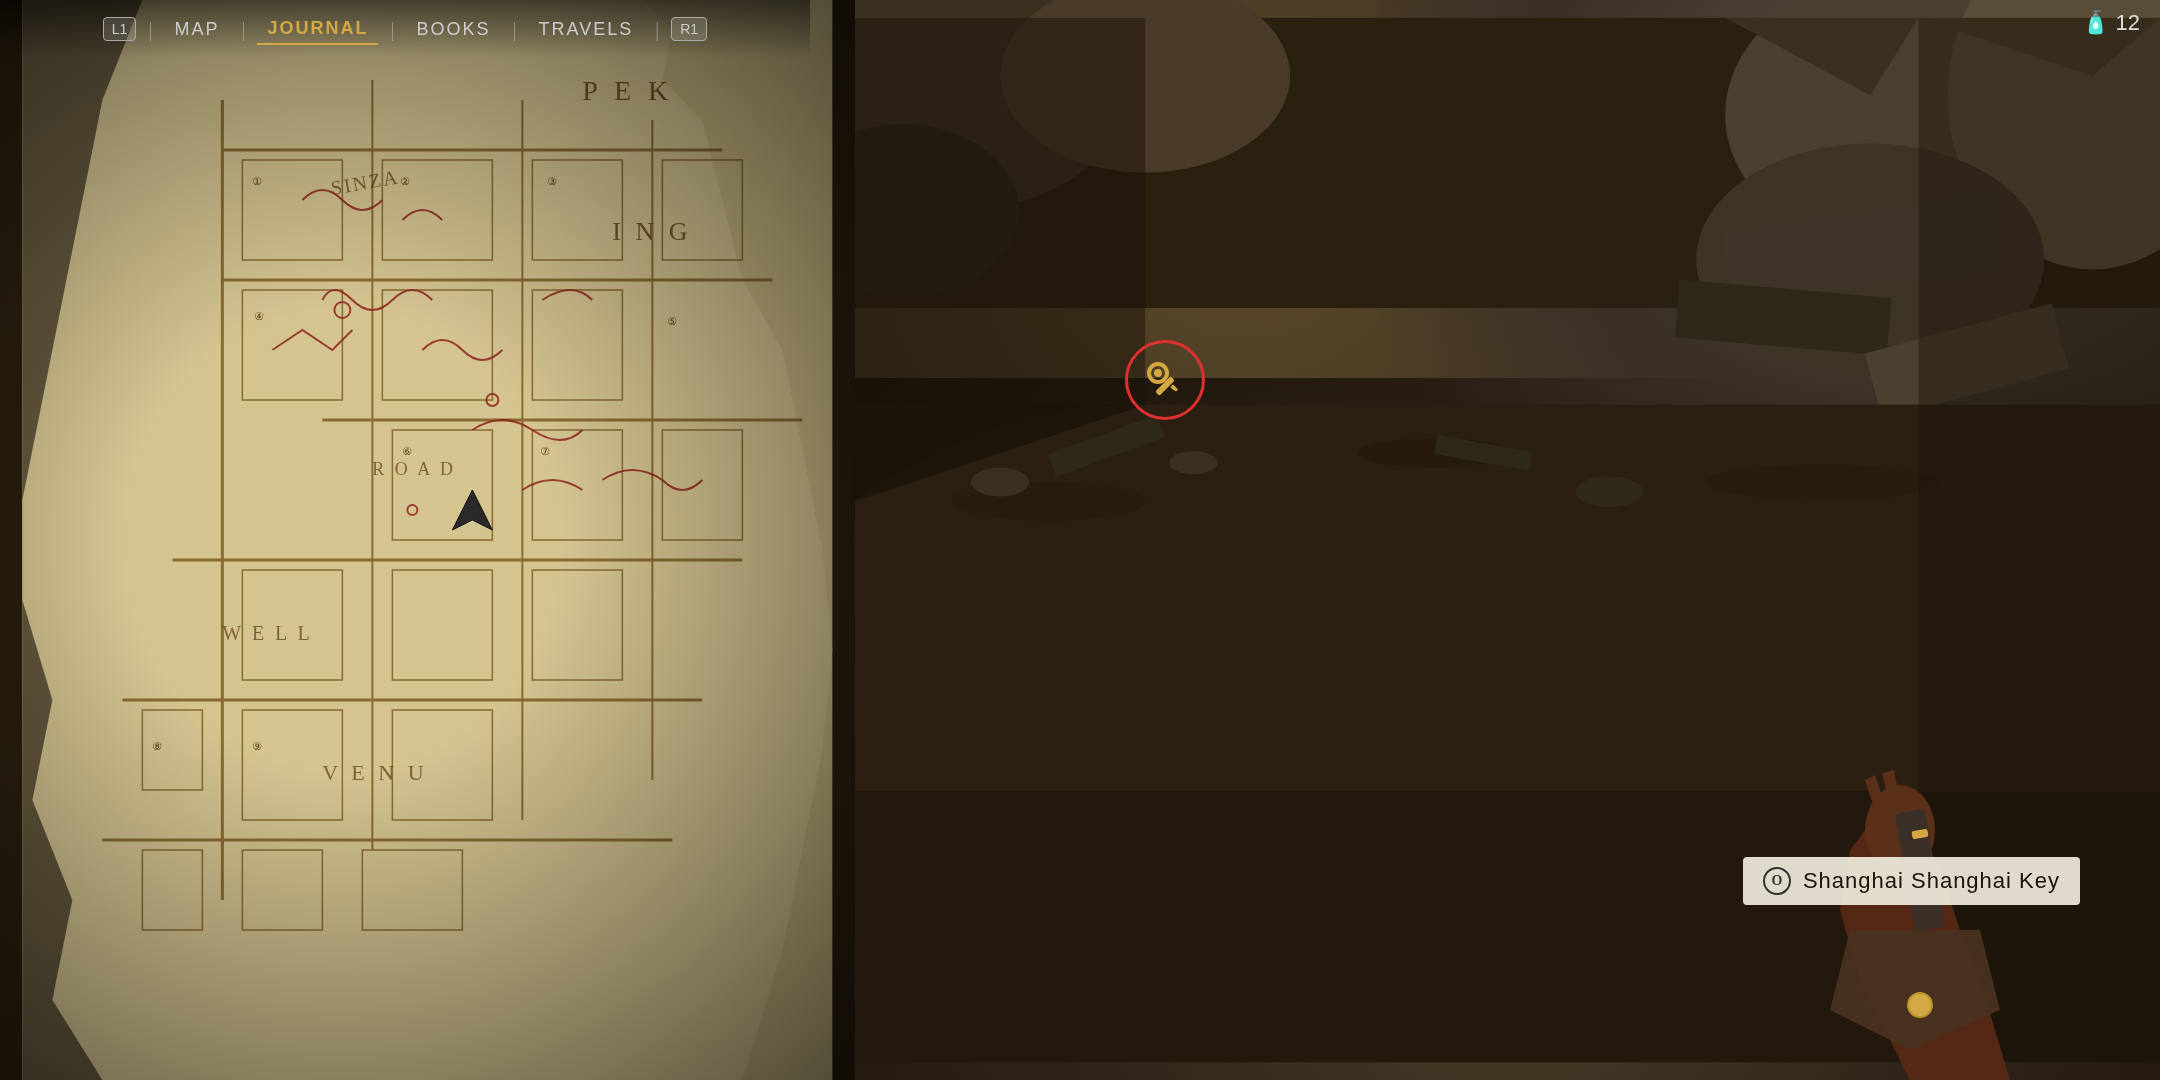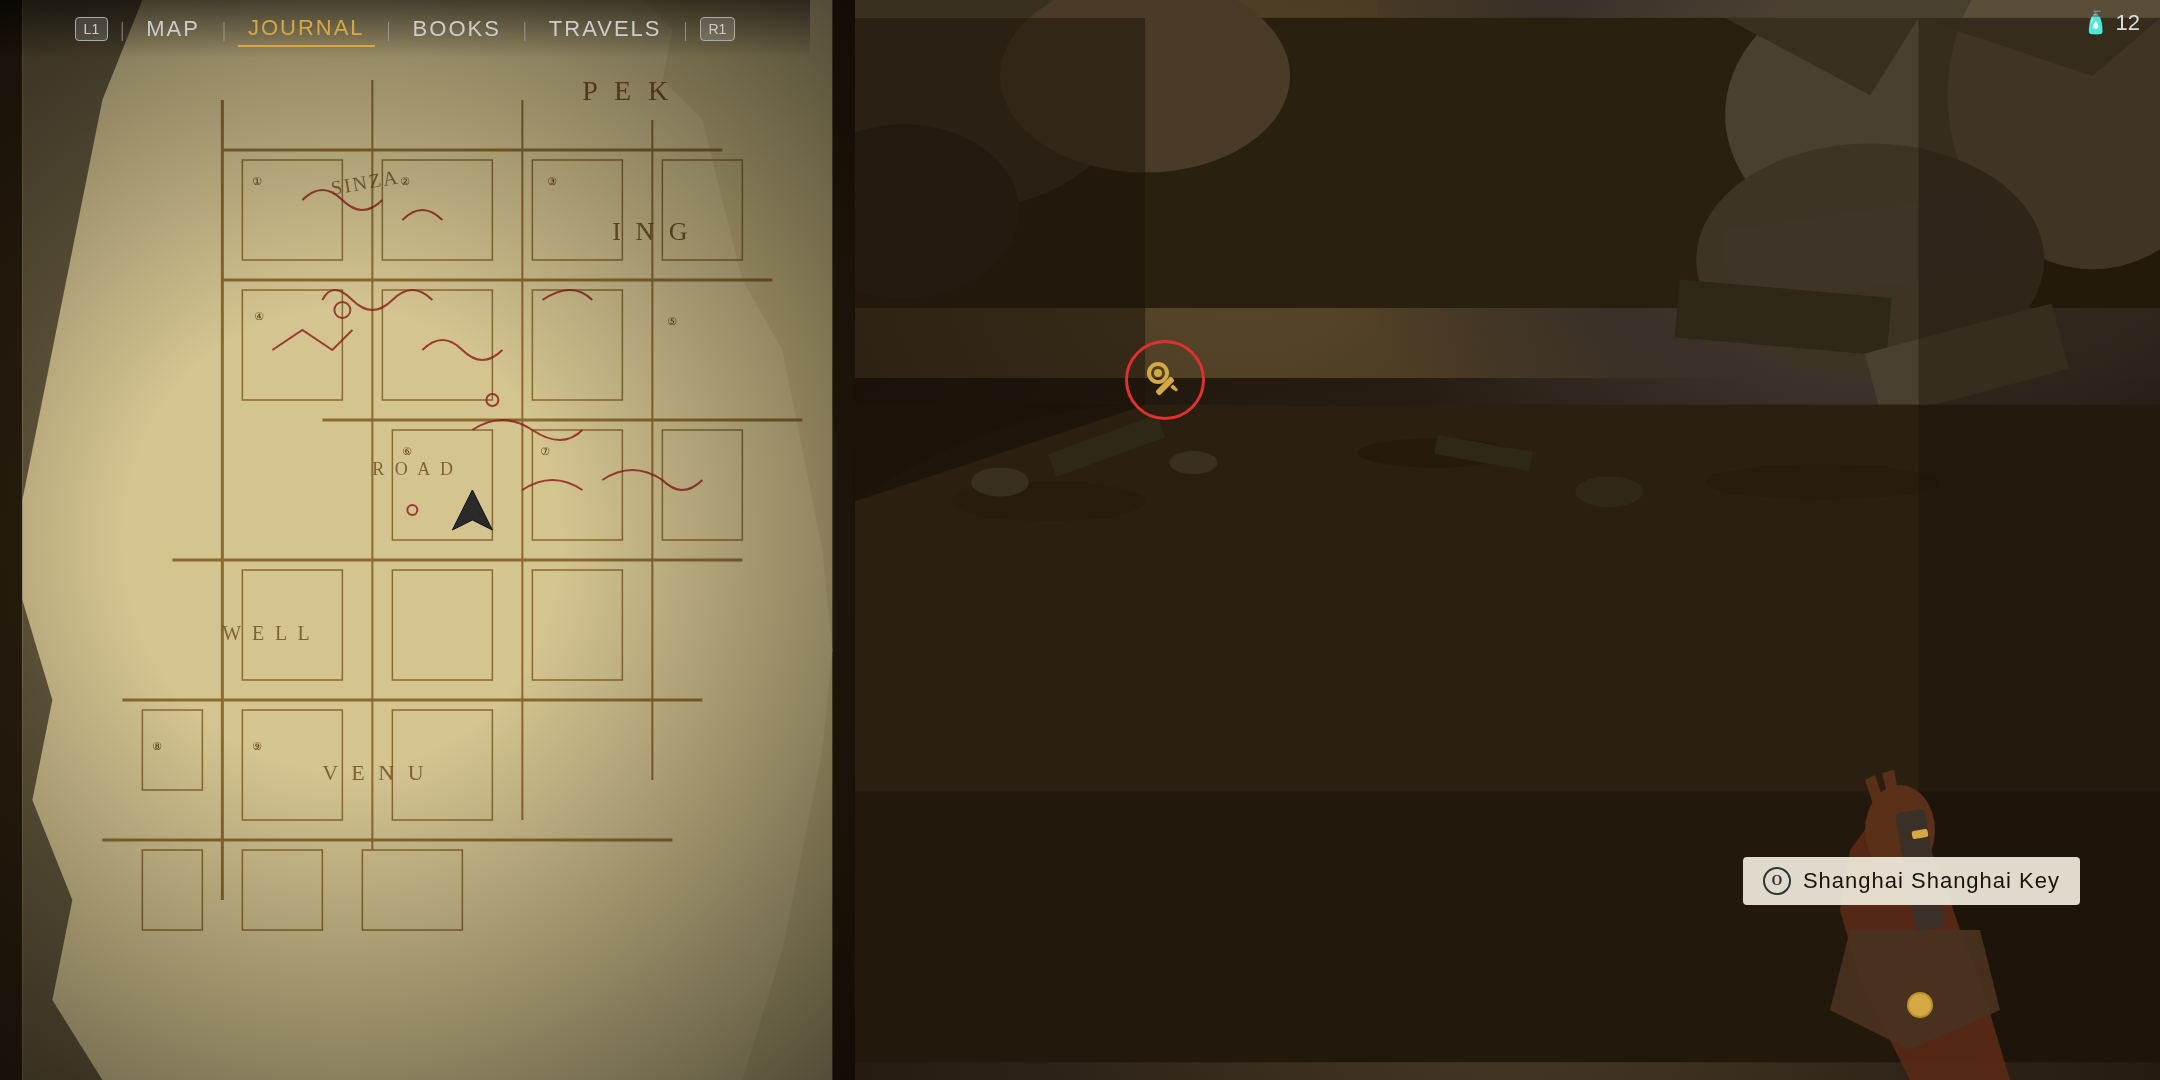--- a/index.html
+++ b/index.html
@@ -16,32 +16,32 @@
 
     .nav-divider {
       color: #aaa;
       font-size: 20px;
       margin: 0 8px;
       opacity: 0.7;
     }
 
     .nav-btn {
       color: #ccc;
-      font-size: 22px;
+      font-size: 18px;
       letter-spacing: 2px;
       text-transform: uppercase;
       cursor: pointer;
       padding: 4px 10px;
       font-family: 'Arial', sans-serif;
       font-weight: 400;
     }
 
     .nav-btn.active {
       color: #d4a843;
-      font-weight: 400;
+      font-weight: 700;
       border-bottom: 2px solid #d4a843;
     }
 
     .nav-controller-btn {
       color: #ccc;
       font-size: 14px;
       background: rgba(255,255,255,0.15);
       border: 1px solid #aaa;
       border-radius: 4px;
       padding: 3px 8px;

